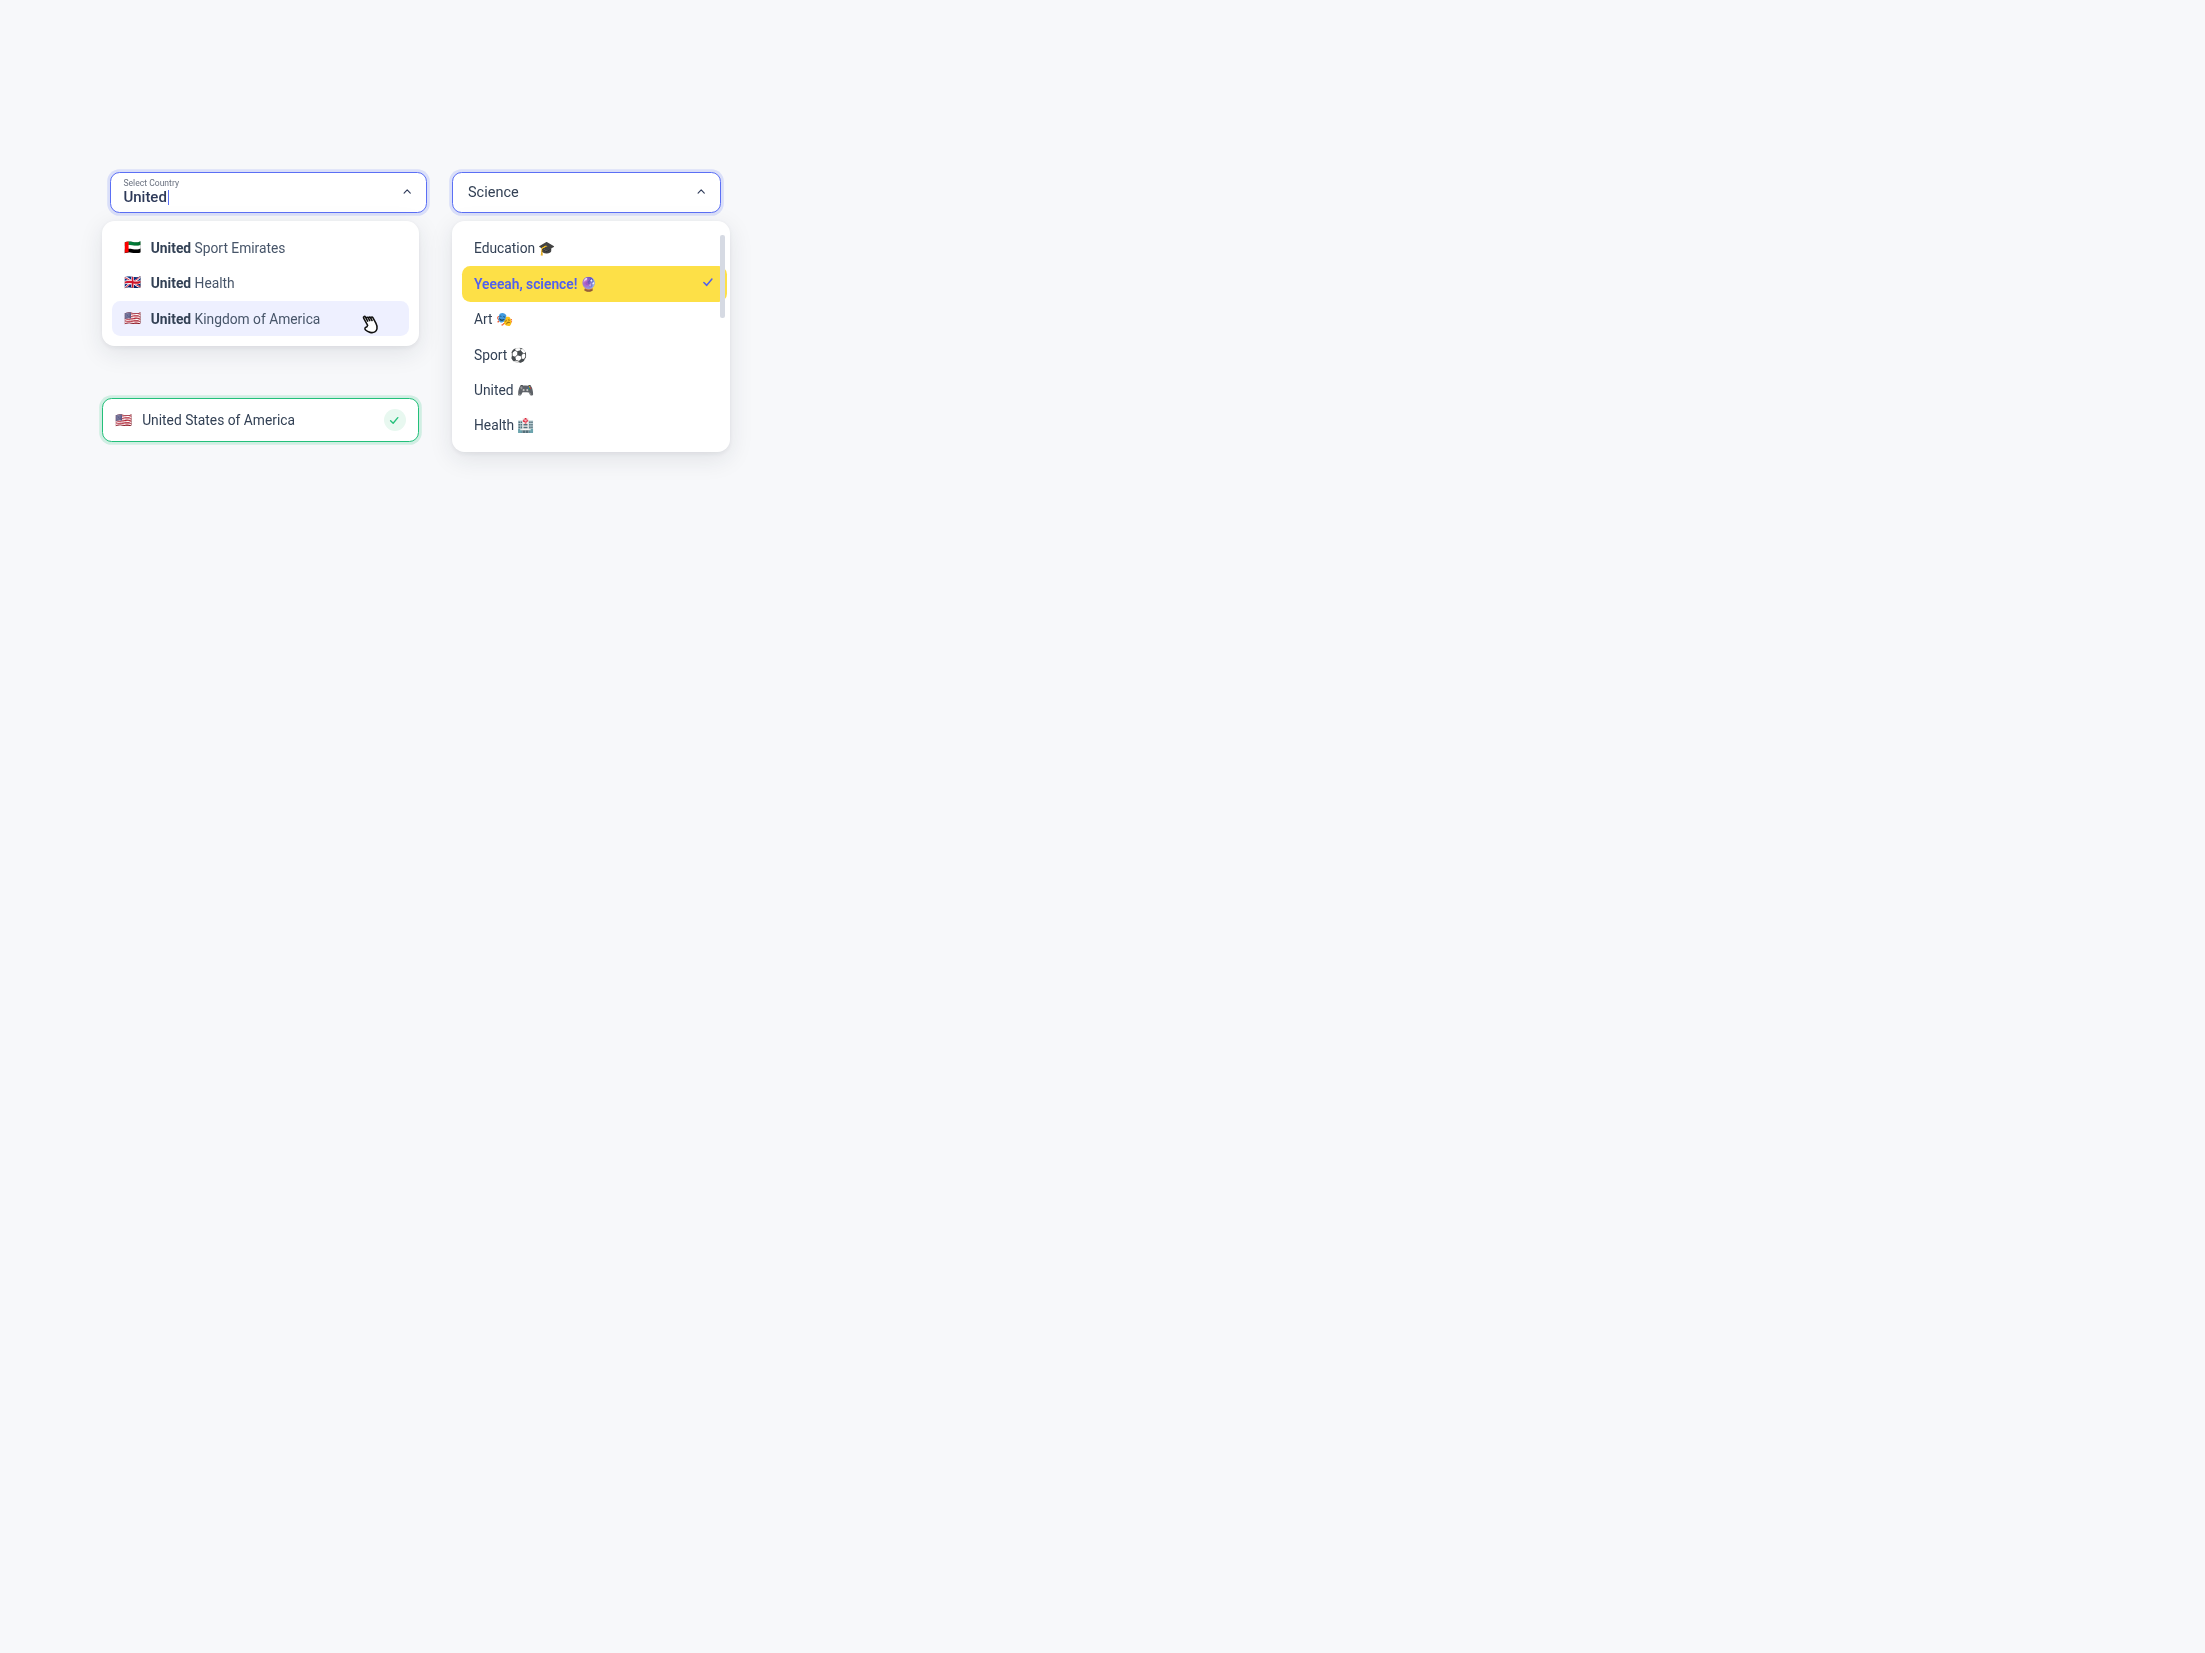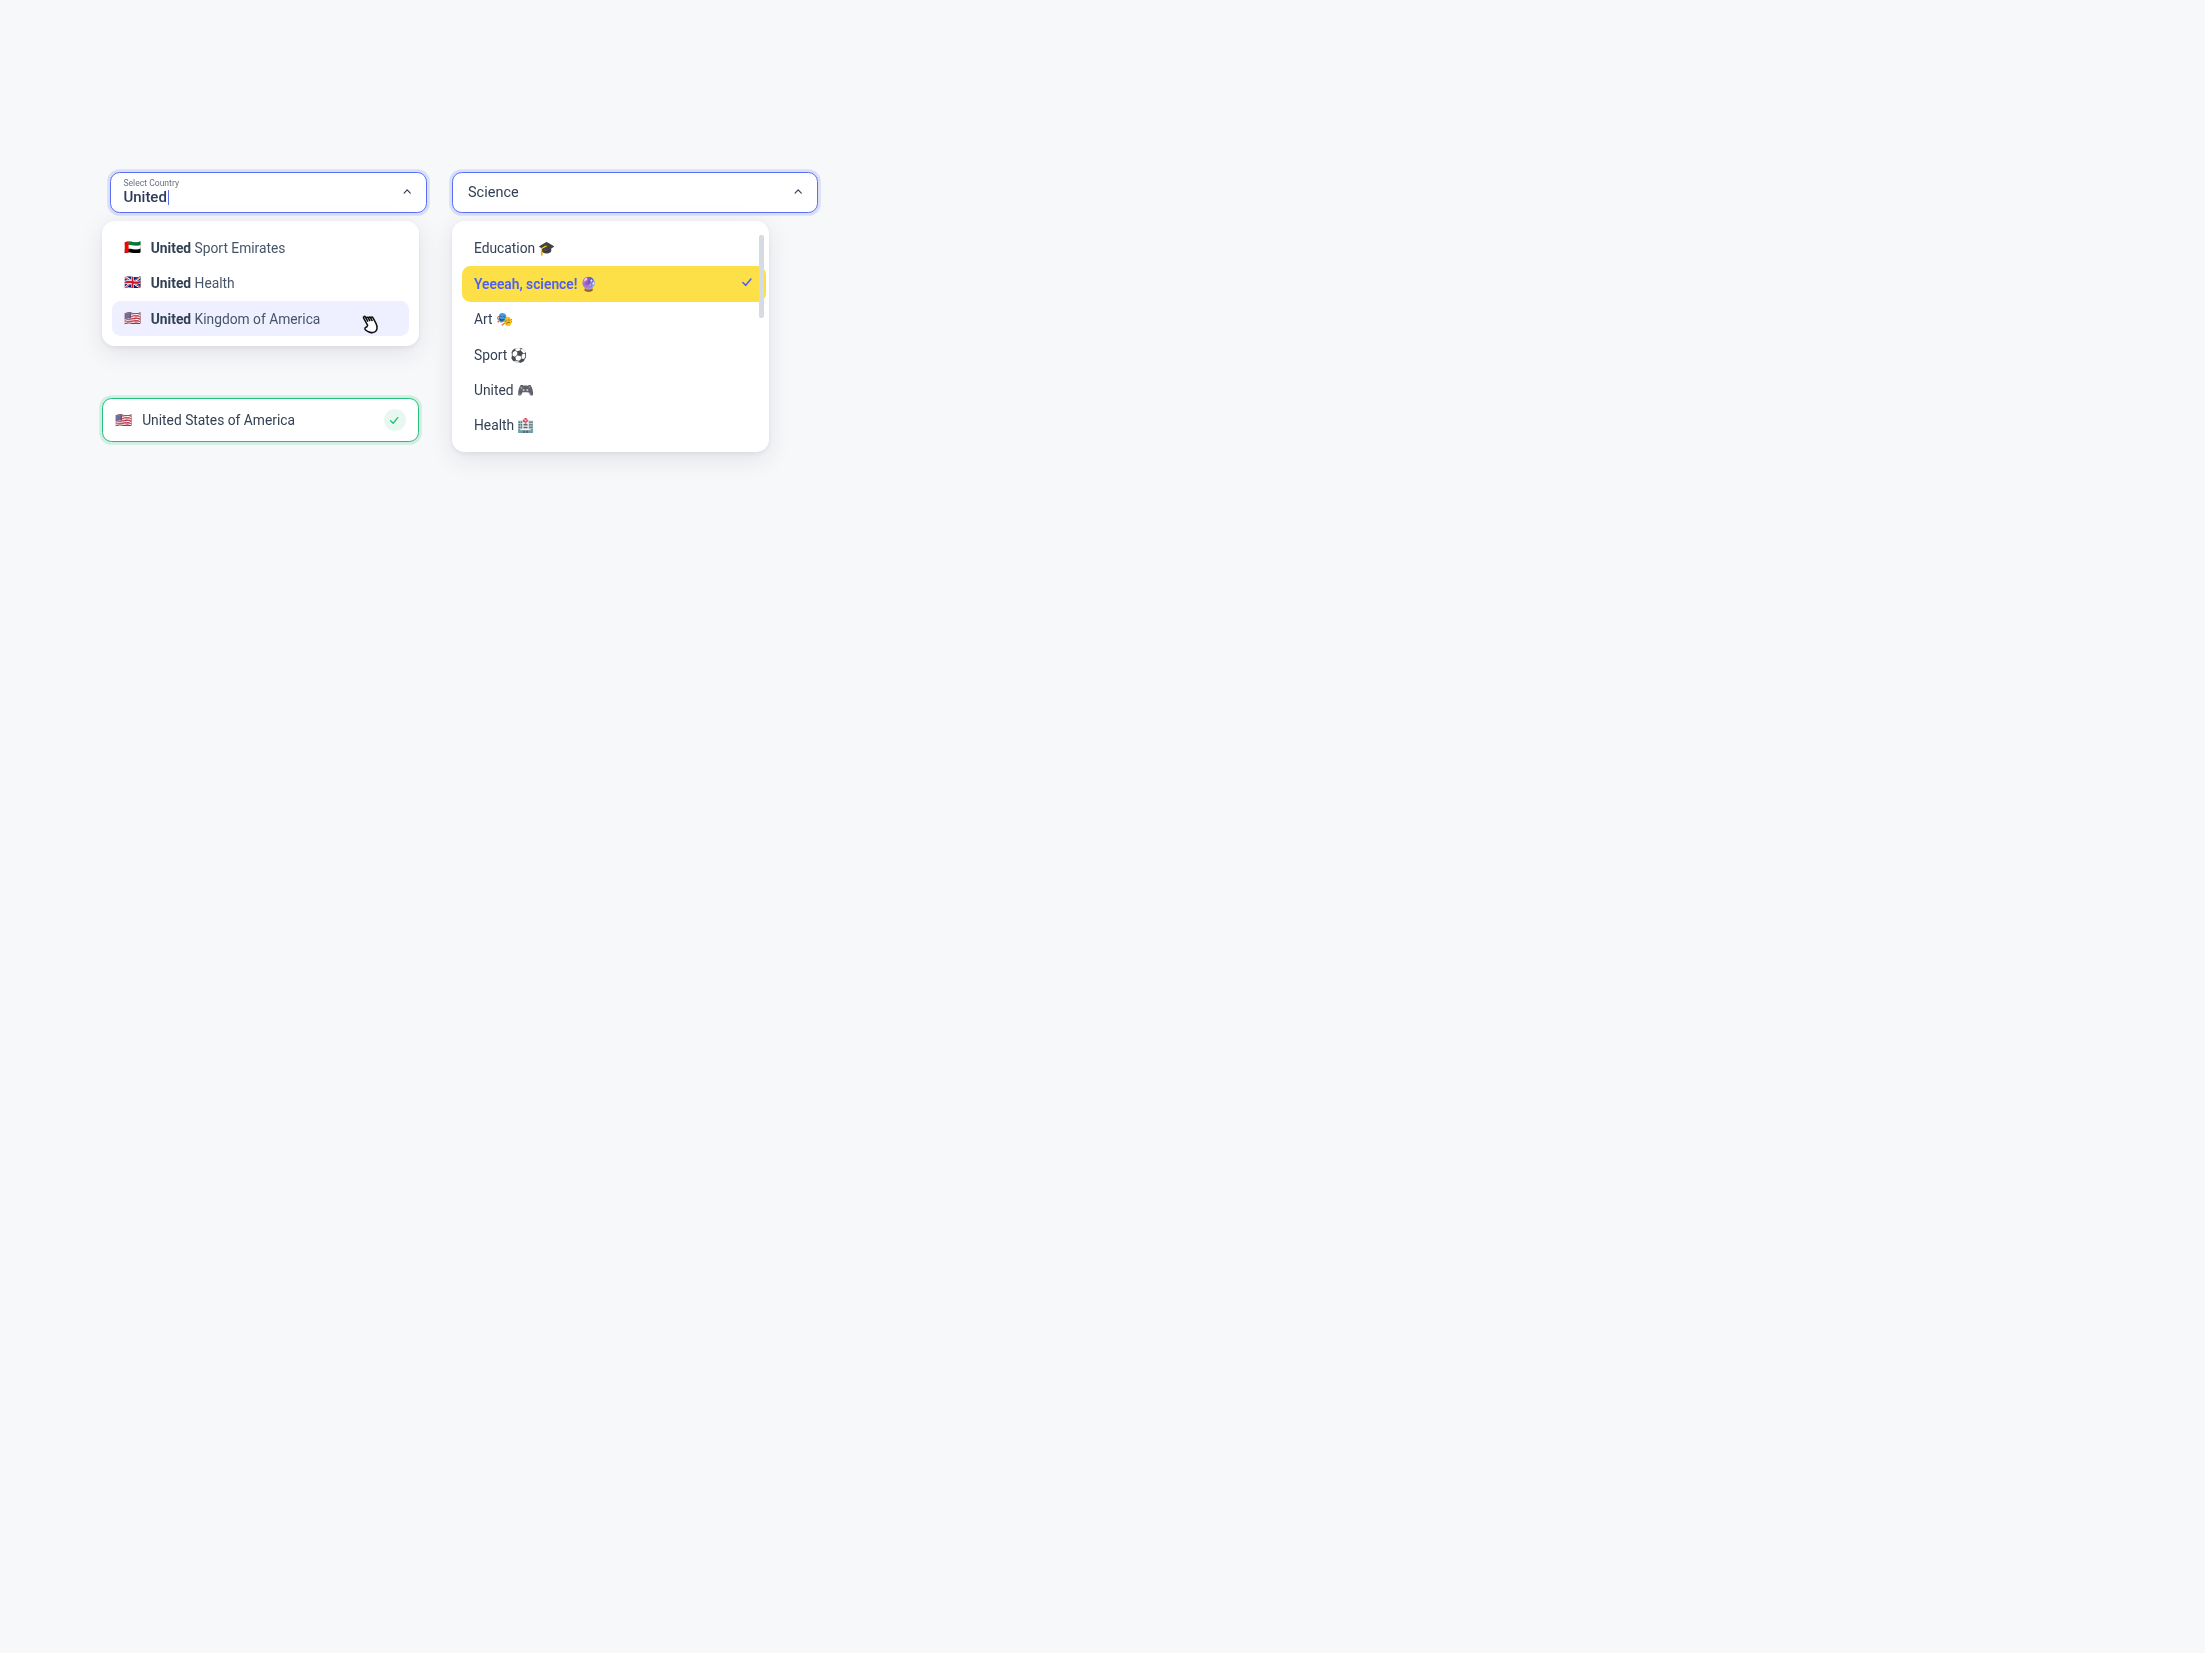--- a/index.html
+++ b/index.html
@@ -95,24 +95,24 @@
   .check-badge {
     margin-left:auto;
     width:22px;height:22px;
     border-radius:50%;
     background:#e8f8f0;
     display:flex;align-items:center;justify-content:center;
     color:#23c07a;
   }
 
   
-  .combo.category { left:452px; top:172px; width:366px; height:41px; padding:0 34px 0 15px; display:flex; align-items:center; }
+  .combo.category { left:452px; top:172px; width:269px; height:41px; padding:0 34px 0 15px; display:flex; align-items:center; }
   .combo.category .value { font-size:14.5px; color:#334155; }
 
-  .dropdown.category { left:452px; top:221px; width:317px; padding:9.6px 2.8px 9.6px 9.6px; }
+  .dropdown.category { left:452px; top:221px; width:278px; padding:9.6px 2.8px 9.6px 9.6px; }
   .dropdown.category .option { font-size:13.8px; color:#334155; padding:9.6px 12.4px; }
   .dropdown.category .option.selected { background:#fde047; color:#4f5ff0; font-weight:600; }
   .dropdown.category .option.selected .check { margin-left:auto; color:#4f5ff0; }
 
   .scrollbar {
     position:absolute;
     right:5.5px; top:13.8px;
     width:4.1px; height:83px;
     background:#d6dae3;
     border-radius:2.1px;

